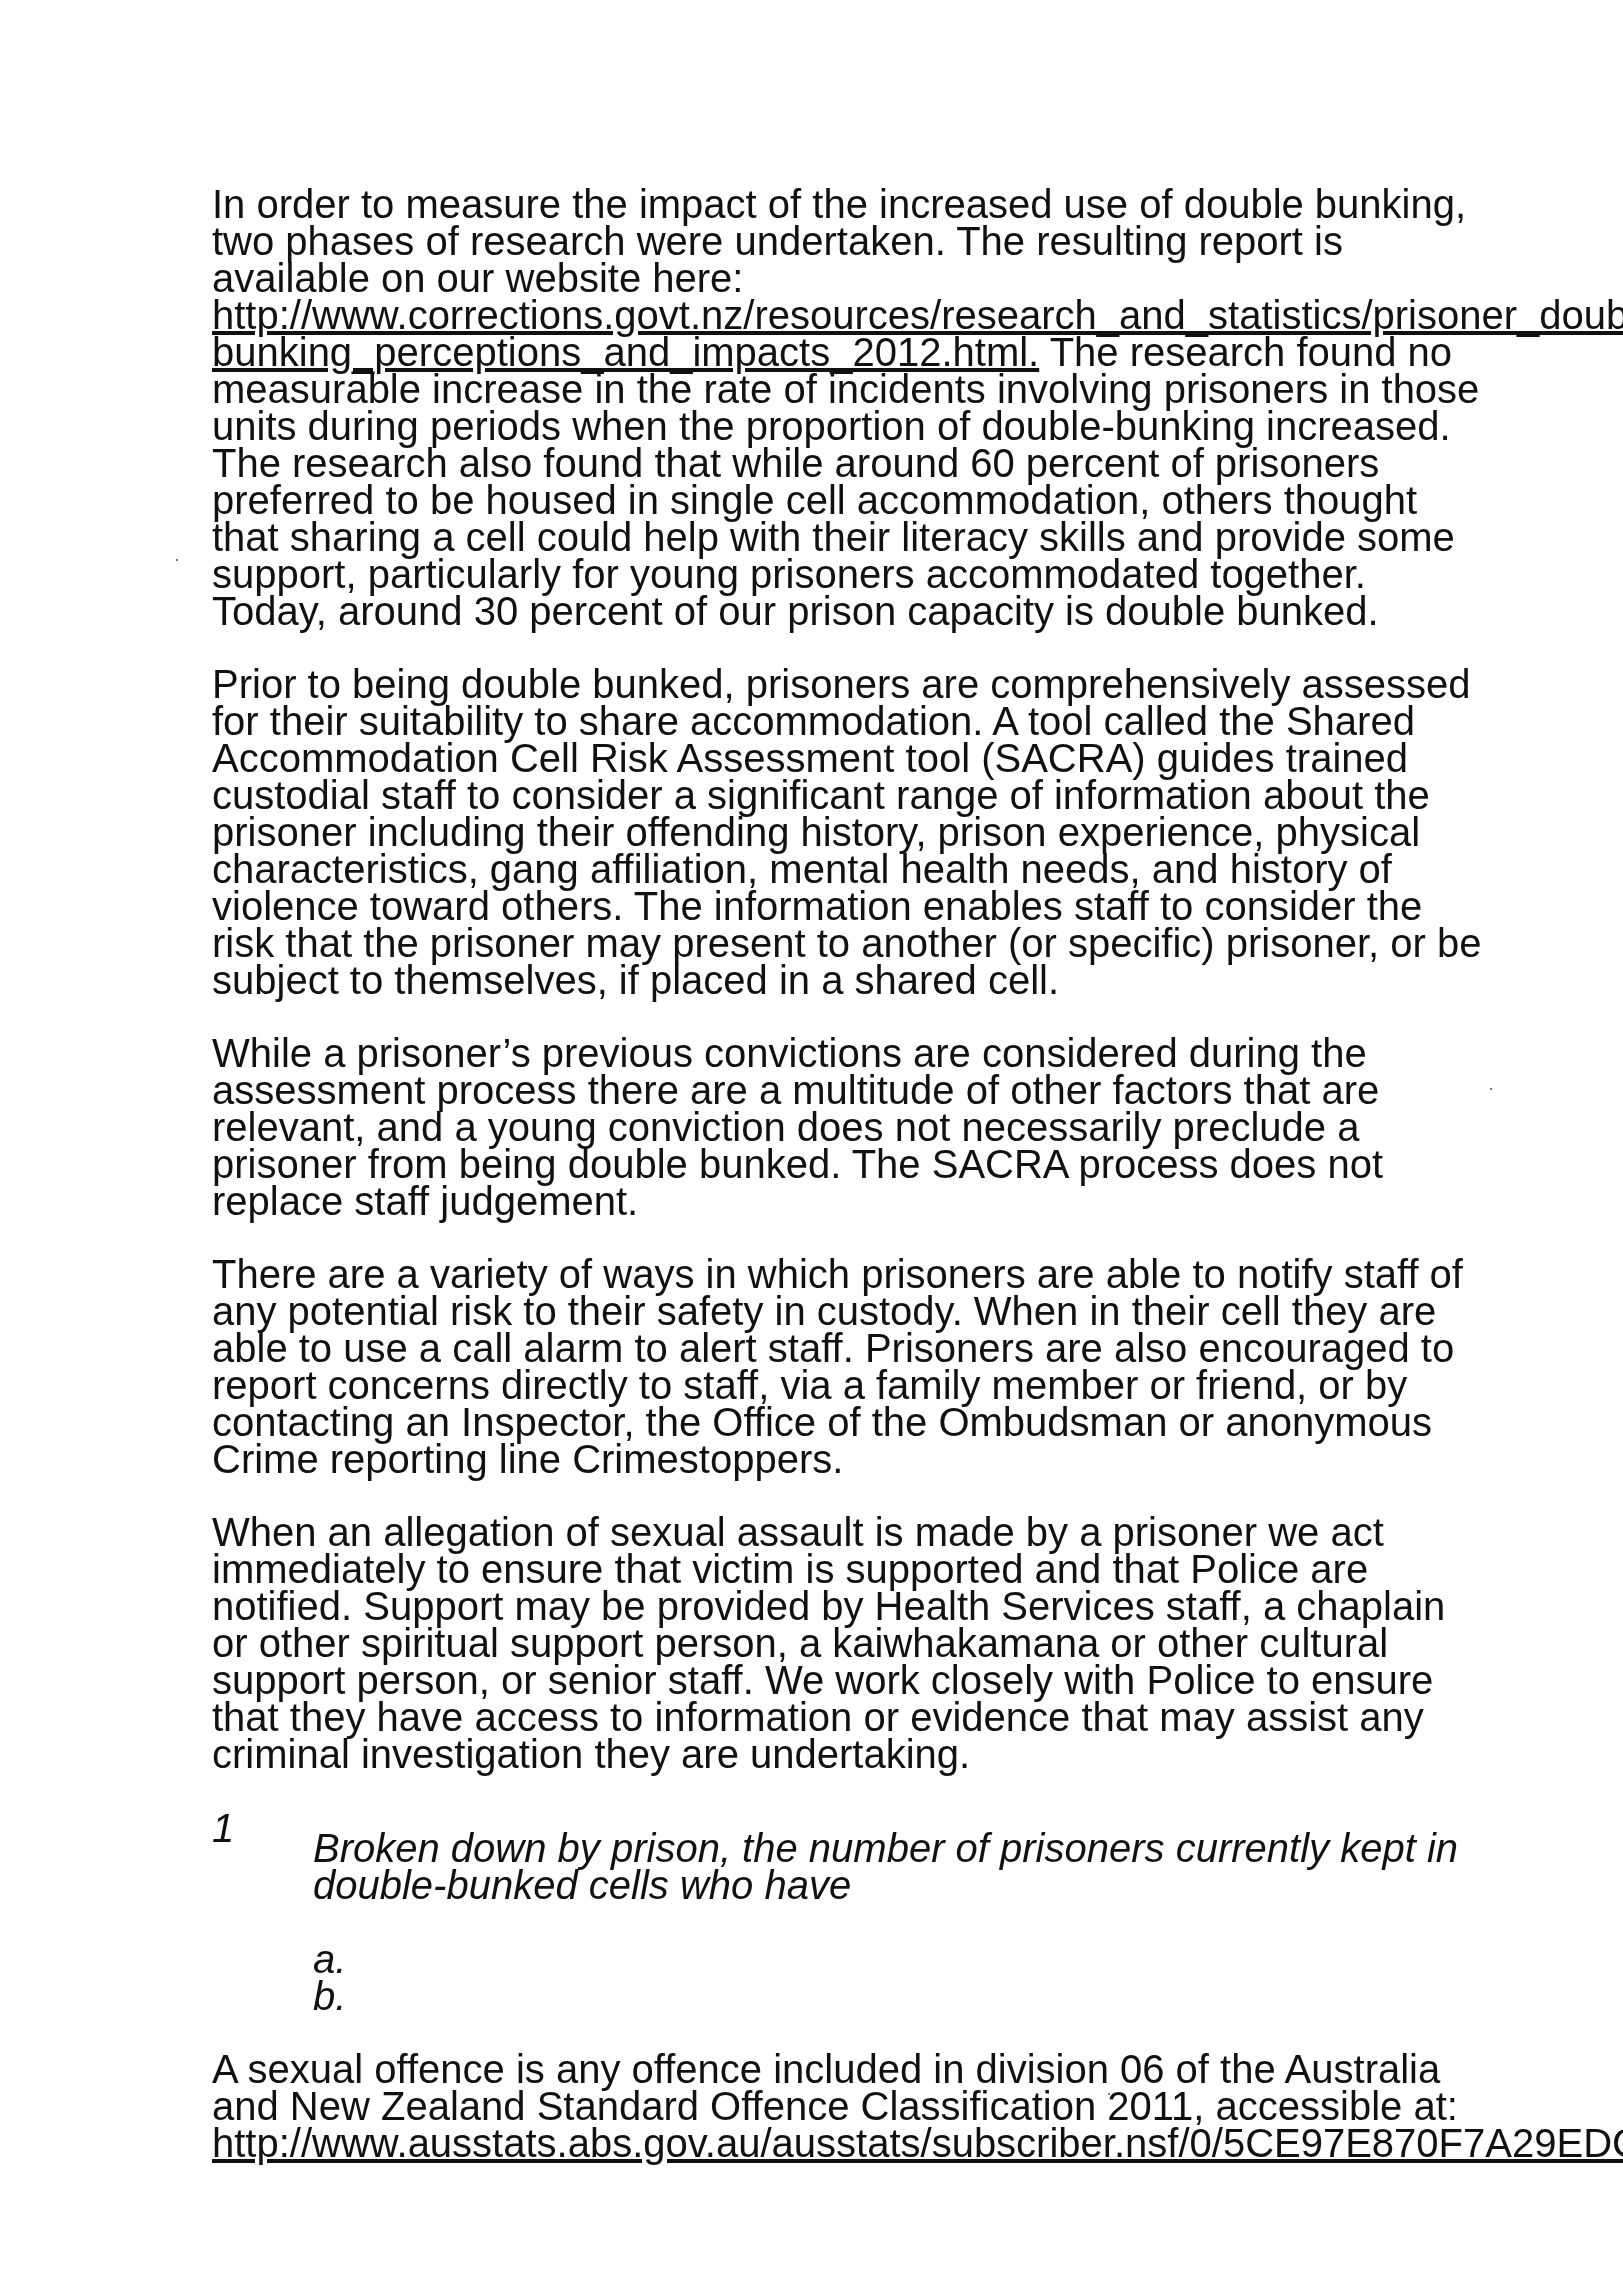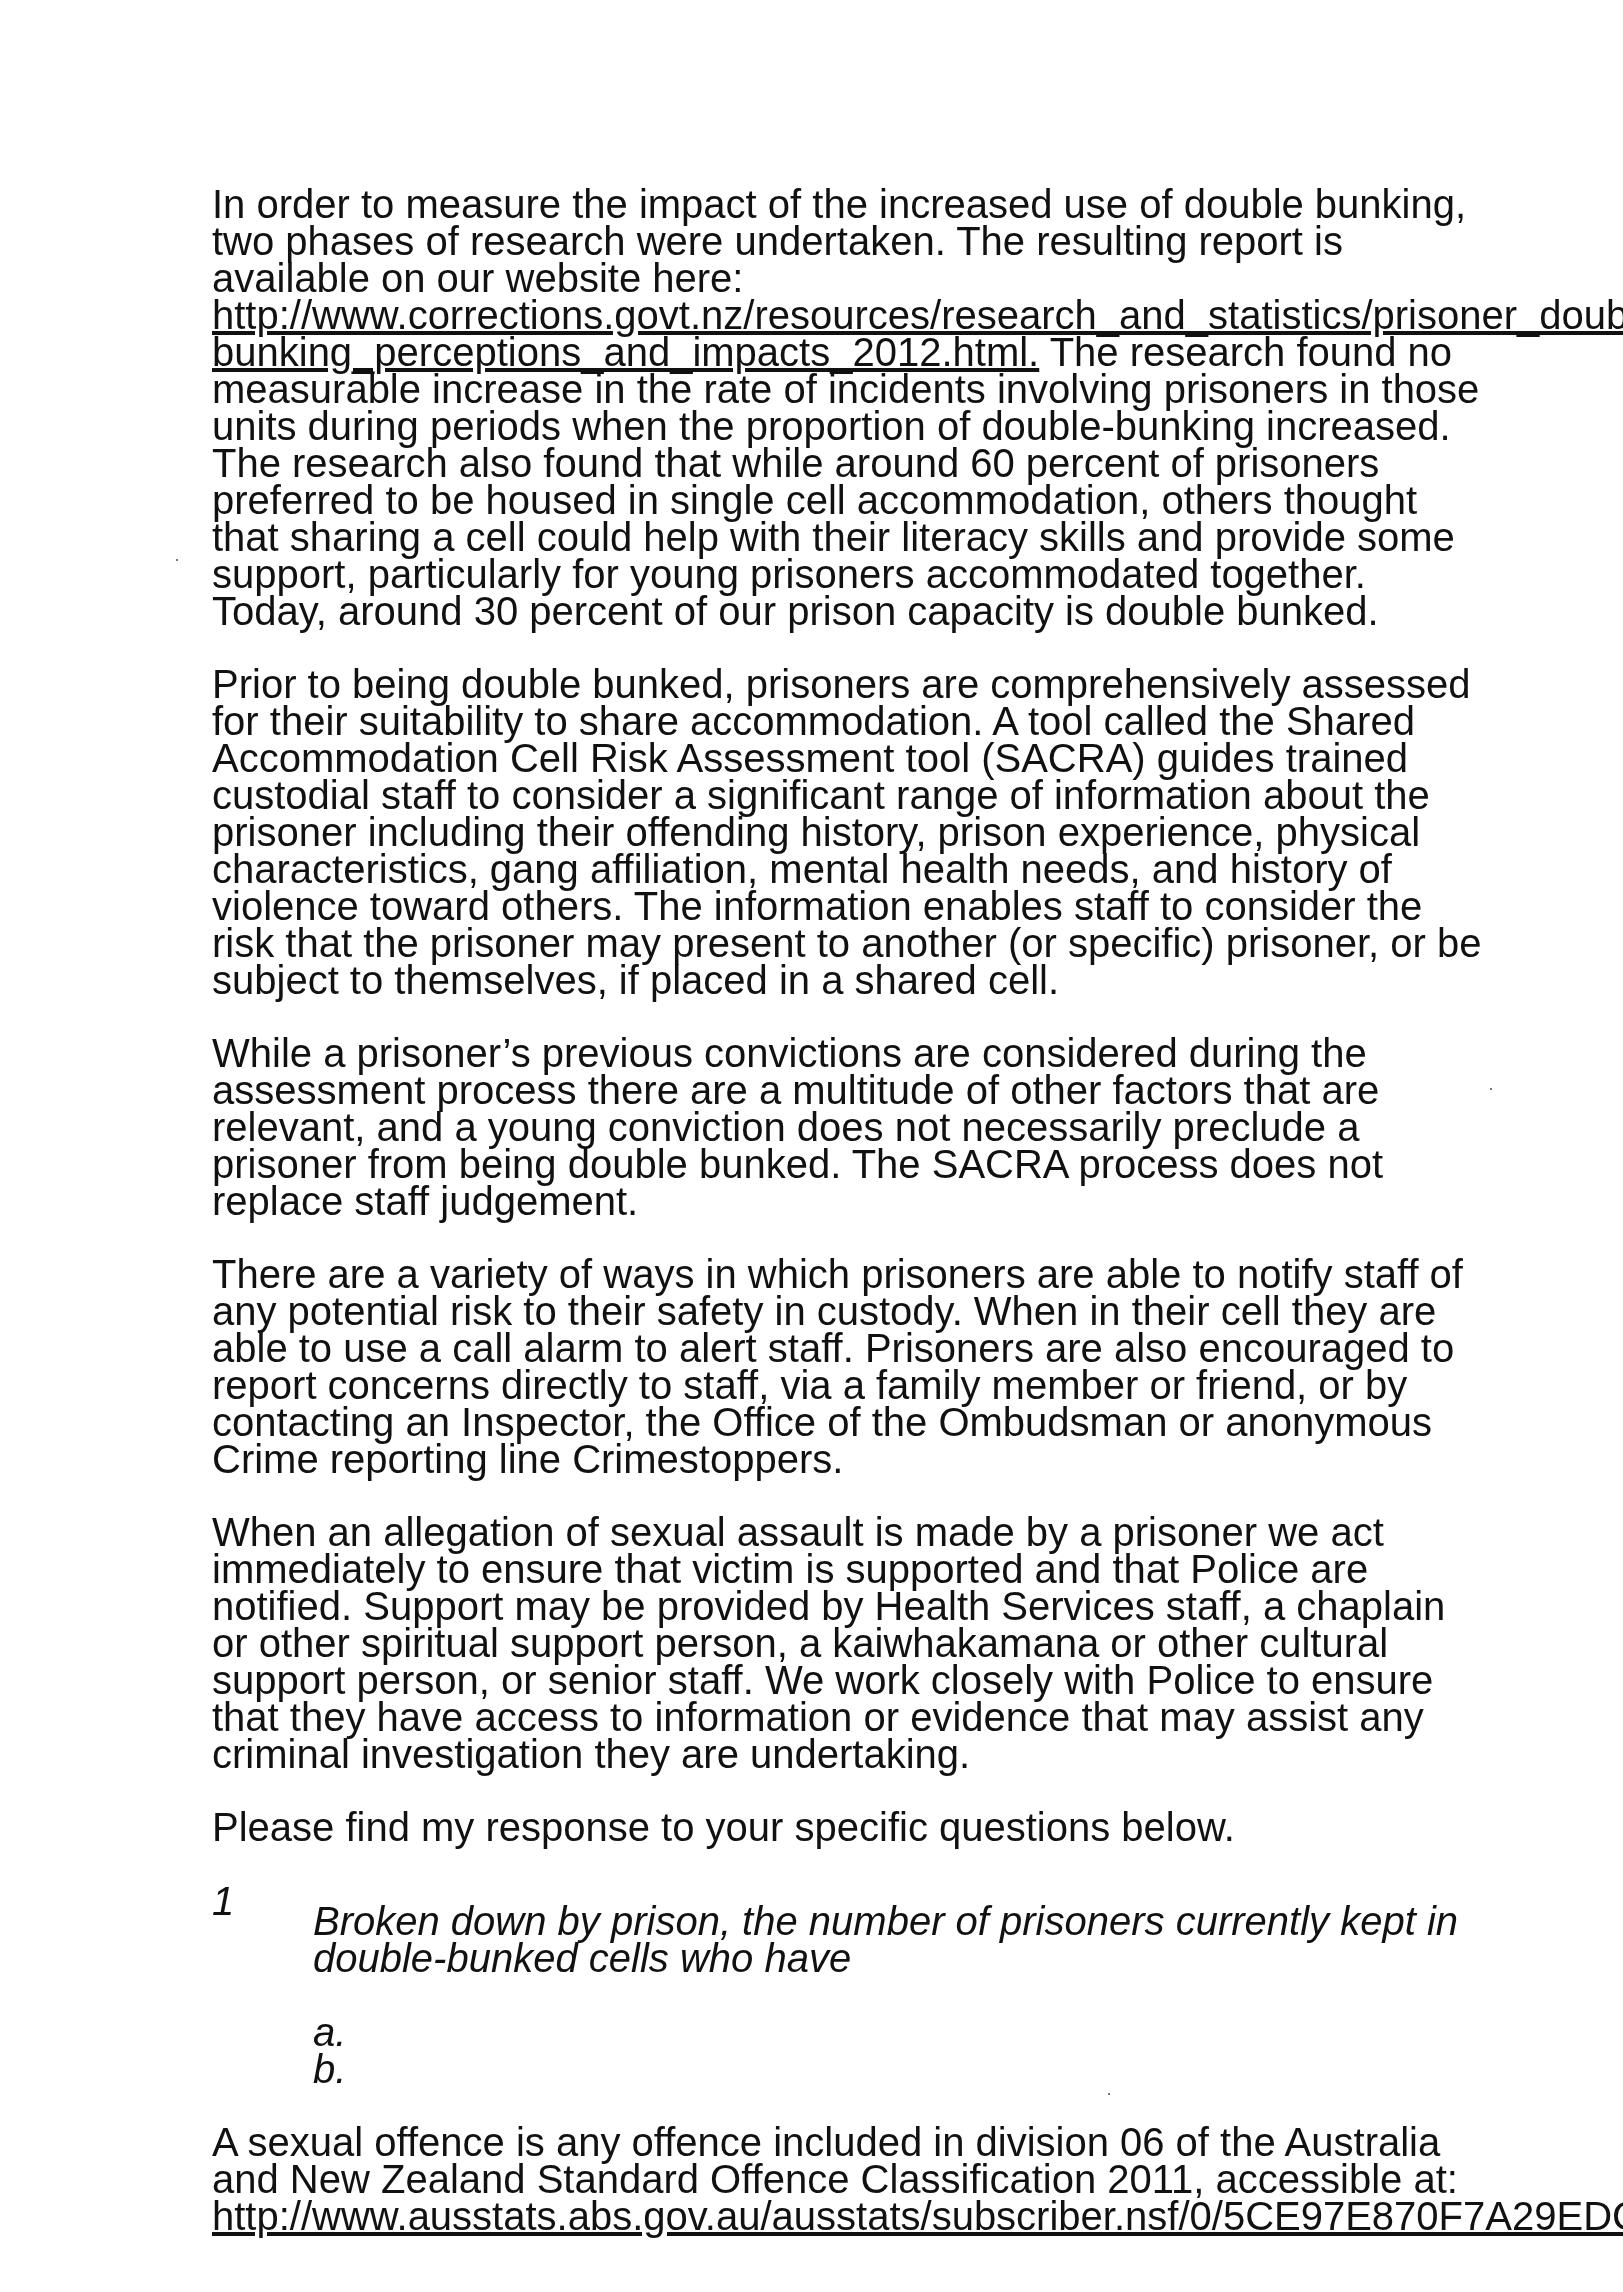--- a/index.html
+++ b/index.html
@@ -18,21 +18,20 @@
   </style>
 </head>
 <body>
 
 <div class="page">
   <p class="para"><span>In order to measure the impact of the increased use of double bunking, two phases of research were undertaken. The resulting report is available on our website here: </span><span class="link">http://www.corrections.govt.nz/resources/research_and_statistics/prisoner_double-bunking_perceptions_and_impacts_2012.html.</span><span> The research found no measurable increase in the rate of incidents involving prisoners in those units during periods when the proportion of double-bunking increased. The research also found that while around 60 percent of prisoners preferred to be housed in single cell accommodation, others thought that sharing a cell could help with their literacy skills and provide some support, particularly for young prisoners accommodated together. Today, around 30 percent of our prison capacity is double bunked.</span></p>
   <p class="para">Prior to being double bunked, prisoners are comprehensively assessed for their suitability to share accommodation. A tool called the Shared Accommodation Cell Risk Assessment tool (SACRA) guides trained custodial staff to consider a significant range of information about the prisoner including their offending history, prison experience, physical characteristics, gang affiliation, mental health needs, and history of violence toward others. The information enables staff to consider the risk that the prisoner may present to another (or specific) prisoner, or be subject to themselves, if placed in a shared cell.</p>
   <p class="para">While a prisoner’s previous convictions are considered during the assessment process there are a multitude of other factors that are relevant, and a young conviction does not necessarily preclude a prisoner from being double bunked. The SACRA process does not replace staff judgement.</p>
   <p class="para">There are a variety of ways in which prisoners are able to notify staff of any potential risk to their safety in custody. When in their cell they are able to use a call alarm to alert staff. Prisoners are also encouraged to report concerns directly to staff, via a family member or friend, or by contacting an Inspector, the Office of the Ombudsman or anonymous Crime reporting line Crimestoppers.</p>
   <p class="para">When an allegation of sexual assault is made by a prisoner we act immediately to ensure that victim is supported and that Police are notified. Support may be provided by Health Services staff, a chaplain or other spiritual support person, a kaiwhakamana or other cultural support person, or senior staff. We work closely with Police to ensure that they have access to information or evidence that may assist any criminal investigation they are undertaking.</p>
-  <p class="para" style="margin-bottom:0">Please find my response to your specific questions below.</p>
 
   <div class="question">
     <span class="qnum">1</span>
     <span class="qtext">Broken down by prison, the number of prisoners currently kept in double-bunked cells who have</span>
   </div>
   <div class="subitems">
     <div class="subitem">
       <span class="sublabel">a.</span>
     </div>
     <div class="subitem">

